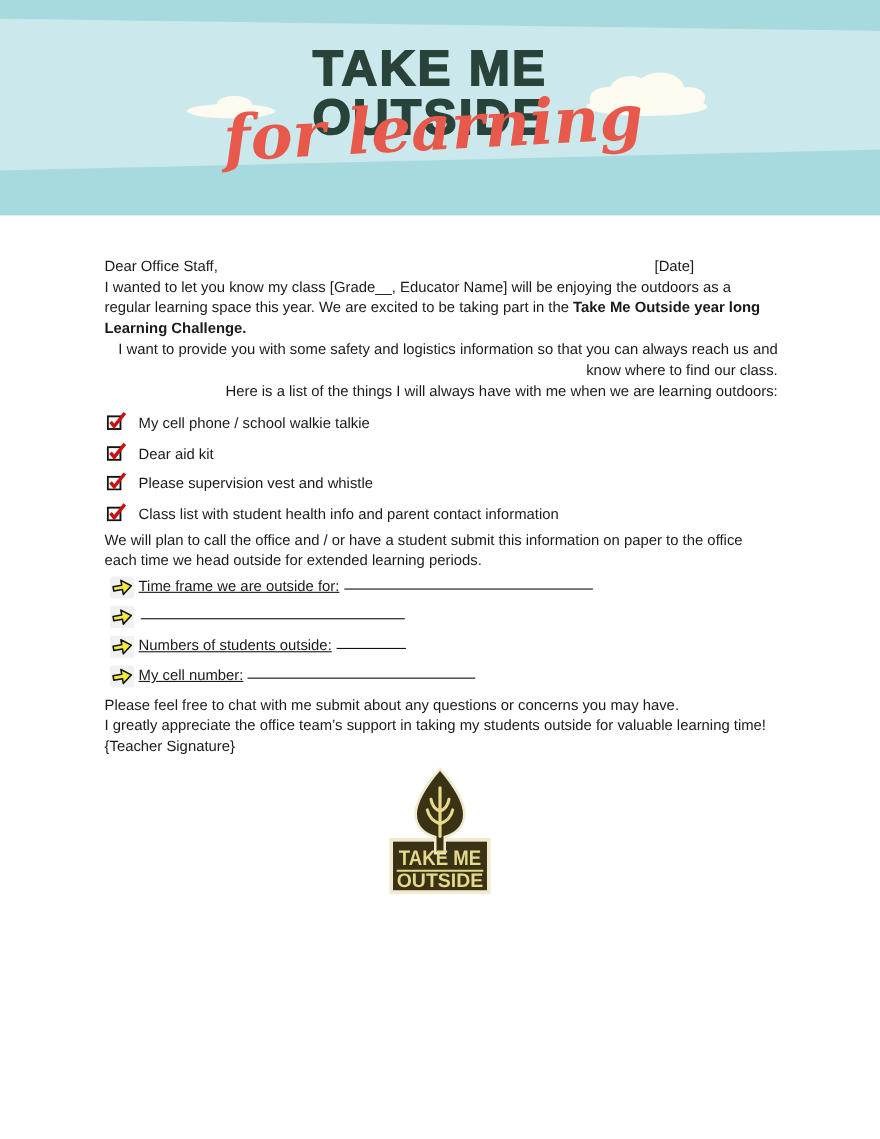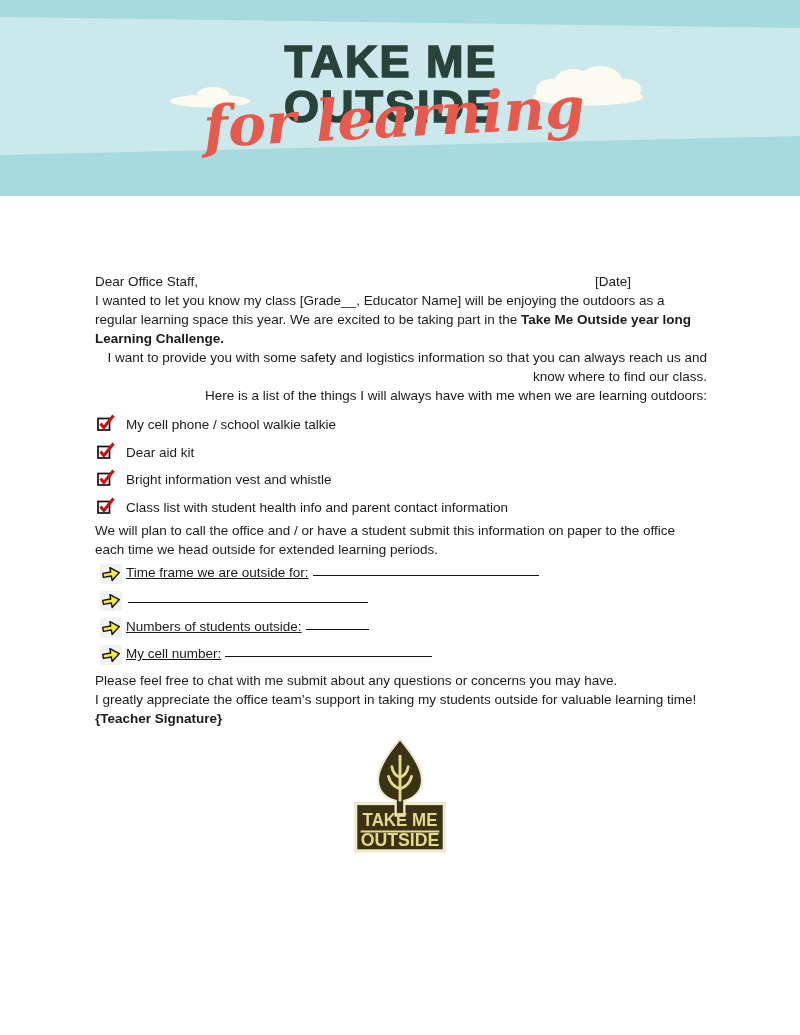--- a/index.html
+++ b/index.html
@@ -32,38 +32,38 @@
   .script{
     position:absolute;top:88px;width:100%;text-align:center;
     transform:translateX(-6px) rotate(-3deg);
     font-family:"DejaVu Serif","Liberation Serif",cursive,serif;
     font-style:italic;font-weight:bold;
     font-size:57px;line-height:1;color:var(--script_red);
   }
   
   .letter{padding:0 95px;font-size:13.5px;line-height:19px;}
   .letter p{margin:0;width:612px;}
-  .salutation-row{position:relative;margin-top:76px;height:19px;}
+  .salutation-row{position:relative;margin-top:36px;height:19px;}
   .date{position:absolute;left:500px;top:0;}
   .p1{margin-top:38px;}
   .p2{margin-top:19px;text-align:right;}
   .intro{margin-top:18px;text-align:right;}
   ul{list-style:none;margin:0;padding:0;}
   .checklist{margin-top:6px;}
   .check-row{height:27.5px;display:flex;align-items:center;gap:9px;padding-left:2px;}
   .check-row svg{flex:0 0 auto;margin-top:-4px;}
   .p3{margin-top:14px;}
   .fill-list{margin-top:4px;}
   .fill-row{height:27px;display:flex;align-items:flex-start;gap:2px;padding-left:5px;text-decoration:underline;}
   .fill-row svg{flex:0 0 auto;}
   .blank{display:inline-block;border-bottom:1.5px solid #111;height:13px;margin-left:2px;}
   .w1{width:226px;} .w2{width:240px;} .w3{width:63px;} .w4{width:207px;}
   .closing1{margin-top:33px;}
   .closing2{margin-top:0;}
-  .signature{margin-top:38px;font-weight:bold;}
+  .signature{margin-top:38px;}
   
   .logo{width:96px;margin:9px auto 0;}
   .logo svg{display:block;}
   .logo text{
     font-family:"Liberation Sans","DejaVu Sans",sans-serif;
     font-weight:bold;fill:var(--logo_text);
   }
 </style>
 </head>
 <body>
@@ -116,21 +116,21 @@
         <rect x="1" y="4.5" width="11.5" height="11.5" fill="#fff" stroke="#111" stroke-width="1.7"></rect>
         <path d="M3.5 9.5 L6.8 13.6 L16.5 1.5" fill="none" style="stroke:var(--check_red)" stroke-width="3.1"></path>
       </svg>
       <span>Dear aid kit</span>
     </li>
     <li class="check-row">
       <svg width="20" height="17" viewBox="0 0 20 17">
         <rect x="1" y="4.5" width="11.5" height="11.5" fill="#fff" stroke="#111" stroke-width="1.7"></rect>
         <path d="M3.5 9.5 L6.8 13.6 L16.5 1.5" fill="none" style="stroke:var(--check_red)" stroke-width="3.1"></path>
       </svg>
-      <span>Bright information vest and whistle</span>
+      <span>Please supervision vest and whistle</span>
     </li>
     <li class="check-row">
       <svg width="20" height="17" viewBox="0 0 20 17">
         <rect x="1" y="4.5" width="11.5" height="11.5" fill="#fff" stroke="#111" stroke-width="1.7"></rect>
         <path d="M3.5 9.5 L6.8 13.6 L16.5 1.5" fill="none" style="stroke:var(--check_red)" stroke-width="3.1"></path>
       </svg>
       <span>Class list with student health info and parent contact information</span>
     </li>
   </ul>
 

